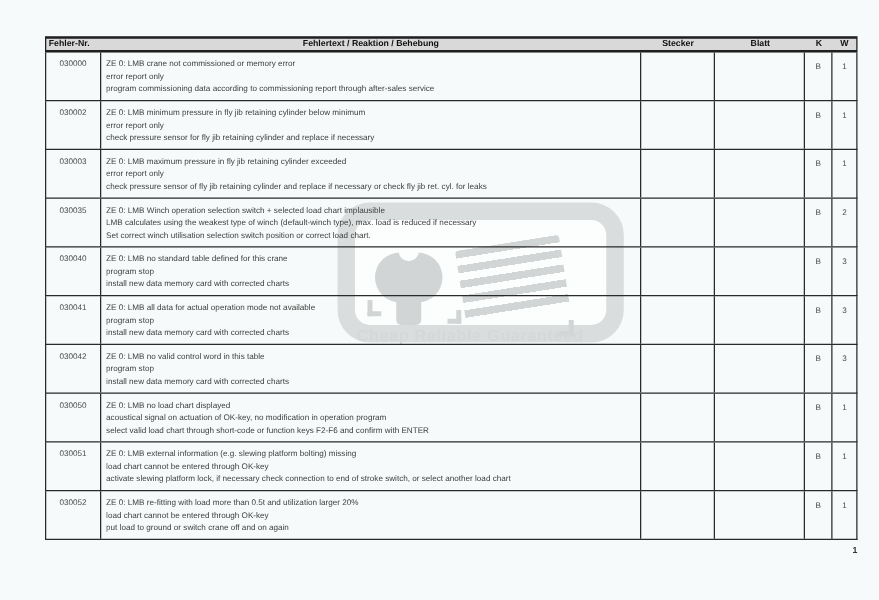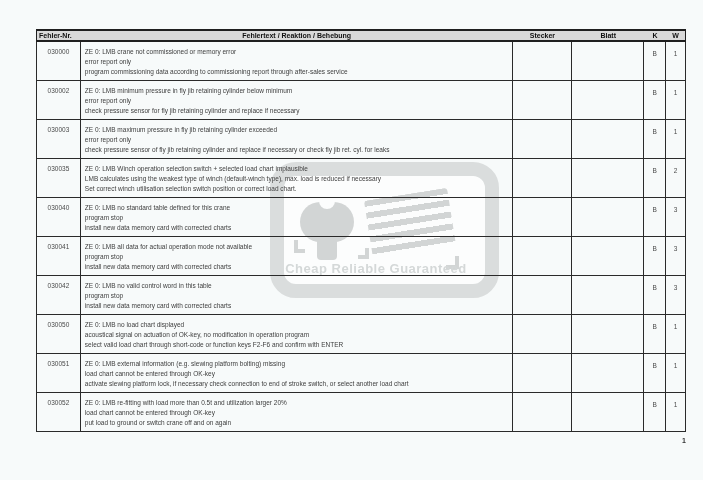--- a/index.html
+++ b/index.html
@@ -1,21 +1,21 @@
 <!DOCTYPE html>
 <html><head>
 <meta charset="utf-8">
 <style>
   * { margin:0; padding:0; box-sizing:border-box; }
   html,body { width:703px; height:480px; background:#f7fafa; overflow:hidden;
               font-family:"Liberation Sans","DejaVu Sans",sans-serif; }
   .page { position:relative; width:703px; height:480px; }
 
   
-  .wm { position:absolute; left:270px; top:162px; width:229px; height:136px; z-index:0; }
+  .wm { position:absolute; left:270px; top:162px; width:229px; height:112px; z-index:0; }
   .wm-ring { position:absolute; inset:0; border:14px solid #dadddd; border-radius:26px;
              background:#fcfdfd; }
   .wm-wrench { position:absolute; left:30px; top:40px; width:54px; height:40px;
                background:#d2d5d5; border-radius:20px; }
   .wm-wrench::before { content:""; position:absolute; left:19px; top:-9px; width:16px;
                height:16px; background:#fcfdfd; border-radius:50%; }
   .wm-wrench::after { content:""; position:absolute; left:17px; top:32px; width:20px;
                height:26px; background:#d2d5d5; border-radius:4px; }
   .wm-doc { position:absolute; left:98px; top:32px; width:84px; height:58px;
             transform:rotate(-9deg); border-radius:3px;

